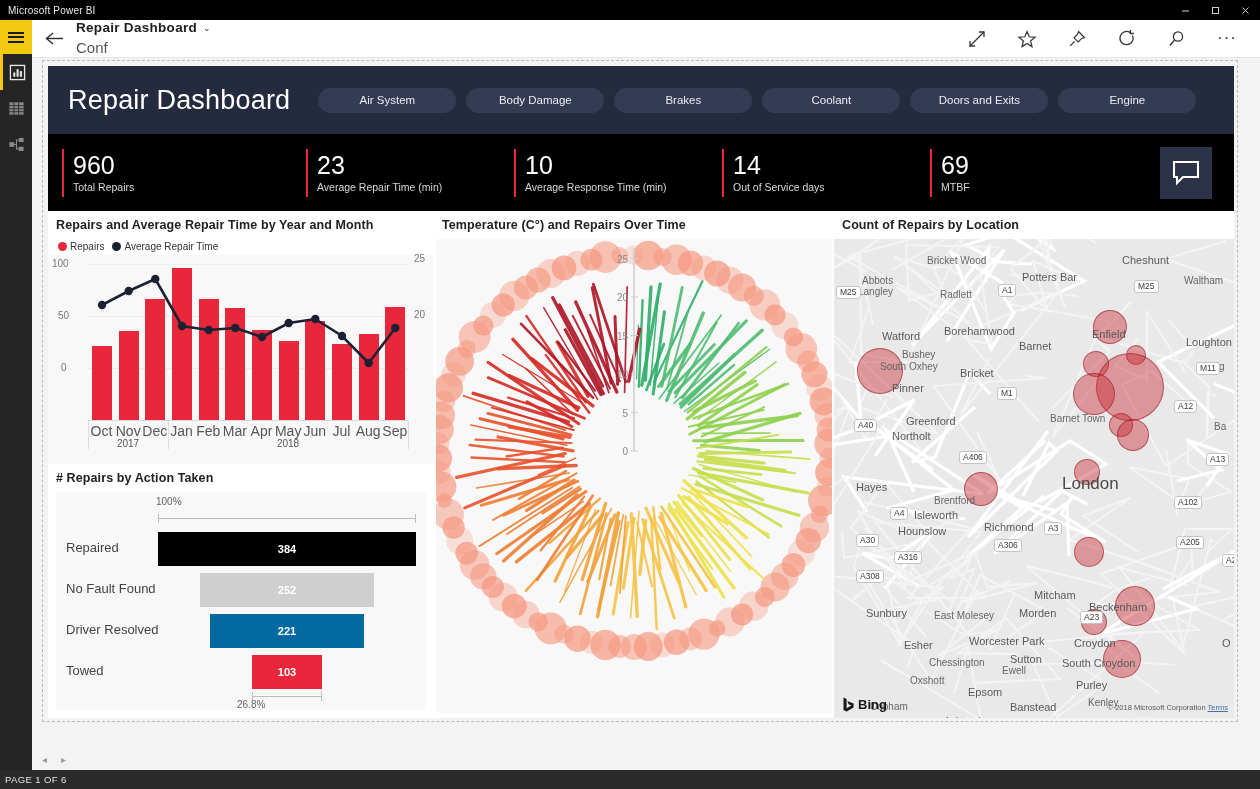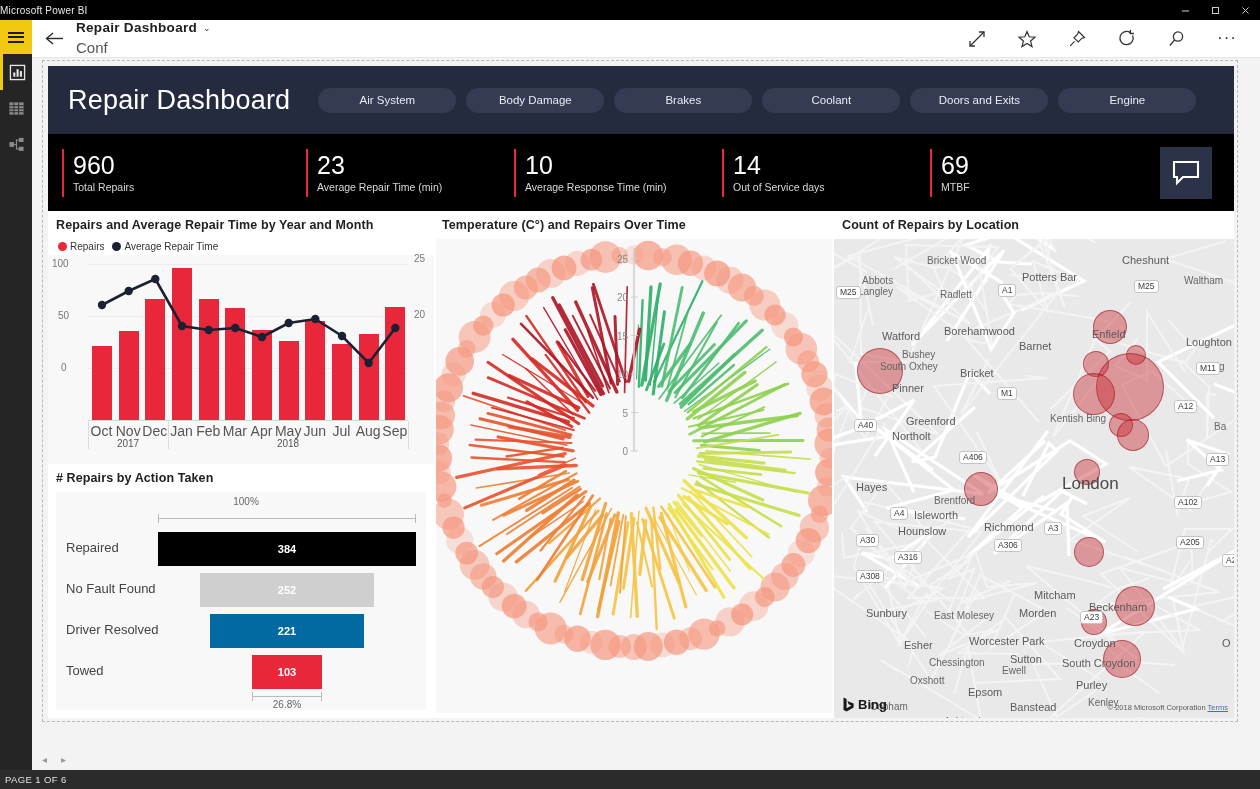--- a/index.html
+++ b/index.html
@@ -9,21 +9,21 @@
     background: #000; overflow: hidden;
   }
   .app { position: relative; width: 1260px; height: 789px; background: #1a1a1a; }
 
   
   .titlebar {
     position: absolute; top: 0; left: 0; width: 1260px; height: 20px;
     background: #000; color: #e8e8e8; font-size: 10px;
     display: flex; align-items: center;
   }
-  .titlebar .apptitle { letter-spacing: .2px; }
+  .titlebar .apptitle { padding-left: 8px; letter-spacing: .2px; }
   .winbtns { position: absolute; right: 0; top: 0; height: 20px; display: flex; }
   .winbtn {
     width: 30px; height: 20px; display: flex; align-items: center; justify-content: center;
     color: #d0d0d0; font-size: 11px; line-height: 1;
   }
   .winbtn svg { display: block; }
 
   
   .rail {
     position: absolute; top: 20px; left: 0; width: 32px; height: 769px;
@@ -134,21 +134,21 @@
 
   
   .fn-row { position: absolute; left: 0; width: 100%; height: 34px; }
   .fn-label { position: absolute; left: 10px; top: 8px; font-size: 13px; color: #444; }
   .fn-bar {
     position: absolute; height: 34px; display: flex; align-items: center; justify-content: center;
     font-size: 11px; font-weight: bold;
   }
   .fn-bracket { position: absolute; height: 9px; border-left: 1px solid #bbb; border-right: 1px solid #bbb; }
   .fn-bracket::after { content: ""; position: absolute; left: 0; right: 0; top: 4px; height: 1px; background: #bbb; }
-  .fn-pct { position: absolute; font-size: 10px; color: #666; text-align: center; }
+  .fn-pct { position: absolute; font-size: 10px; color: #666; text-align: left; }
 
   
   .map-canvas {
     position: absolute; inset: 0; background: #e9e9e9; overflow: hidden;
   }
   .map-label { position: absolute; font-size: 10px; color: #666; white-space: nowrap; }
   .map-label.big { font-size: 17px; color: #4a4a4a; }
   .map-label.mid { font-size: 11px; color: #5a5a5a; }
   .road-badge {
     position: absolute; font-size: 8.5px; color: #3d3d3d; background: #fff;
@@ -830,21 +830,21 @@
                 <div class="map-label mid" style="left: 48px; top: 91px;">Watford</div>
                 <div class="map-label mid" style="left: 110px; top: 86px;">Borehamwood</div>
                 <div class="map-label mid" style="left: 185px; top: 101px;">Barnet</div>
                 <div class="map-label mid" style="left: 258px; top: 89px;">Enfield</div>
                 <div class="map-label mid" style="left: 352px; top: 97px;">Loughton</div>
                 <div class="map-label" style="left: 68px; top: 110px;">Bushey</div>
                 <div class="map-label" style="left: 46px; top: 122px;">South Oxhey</div>
                 <div class="map-label" style="left: 370px; top: 122px;">Chig</div>
                 <div class="map-label mid" style="left: 126px; top: 128px;">Bricket</div>
                 <div class="map-label mid" style="left: 58px; top: 143px;">Pinner</div>
-                <div class="map-label" style="left: 216px; top: 174px;">Kentish Bing</div>
+                <div class="map-label" style="left: 216px; top: 174px;">Barnet Town</div>
                 <div class="map-label mid" style="left: 72px; top: 176px;">Greenford</div>
                 <div class="map-label mid" style="left: 58px; top: 191px;">Northolt</div>
                 <div class="map-label" style="left: 380px; top: 182px;">Ba</div>
                 <div class="map-label mid" style="left: 22px; top: 242px;">Hayes</div>
                 <div class="map-label" style="left: 100px; top: 256px;">Brentford</div>
                 <div class="map-label big" style="left: 228px; top: 235px;">London</div>
                 <div class="map-label mid" style="left: 80px; top: 270px;">Isleworth</div>
                 <div class="map-label mid" style="left: 64px; top: 286px;">Hounslow</div>
                 <div class="map-label mid" style="left: 150px; top: 282px;">Richmond</div>
                 <div class="map-label mid" style="left: 200px; top: 350px;">Mitcham</div>

